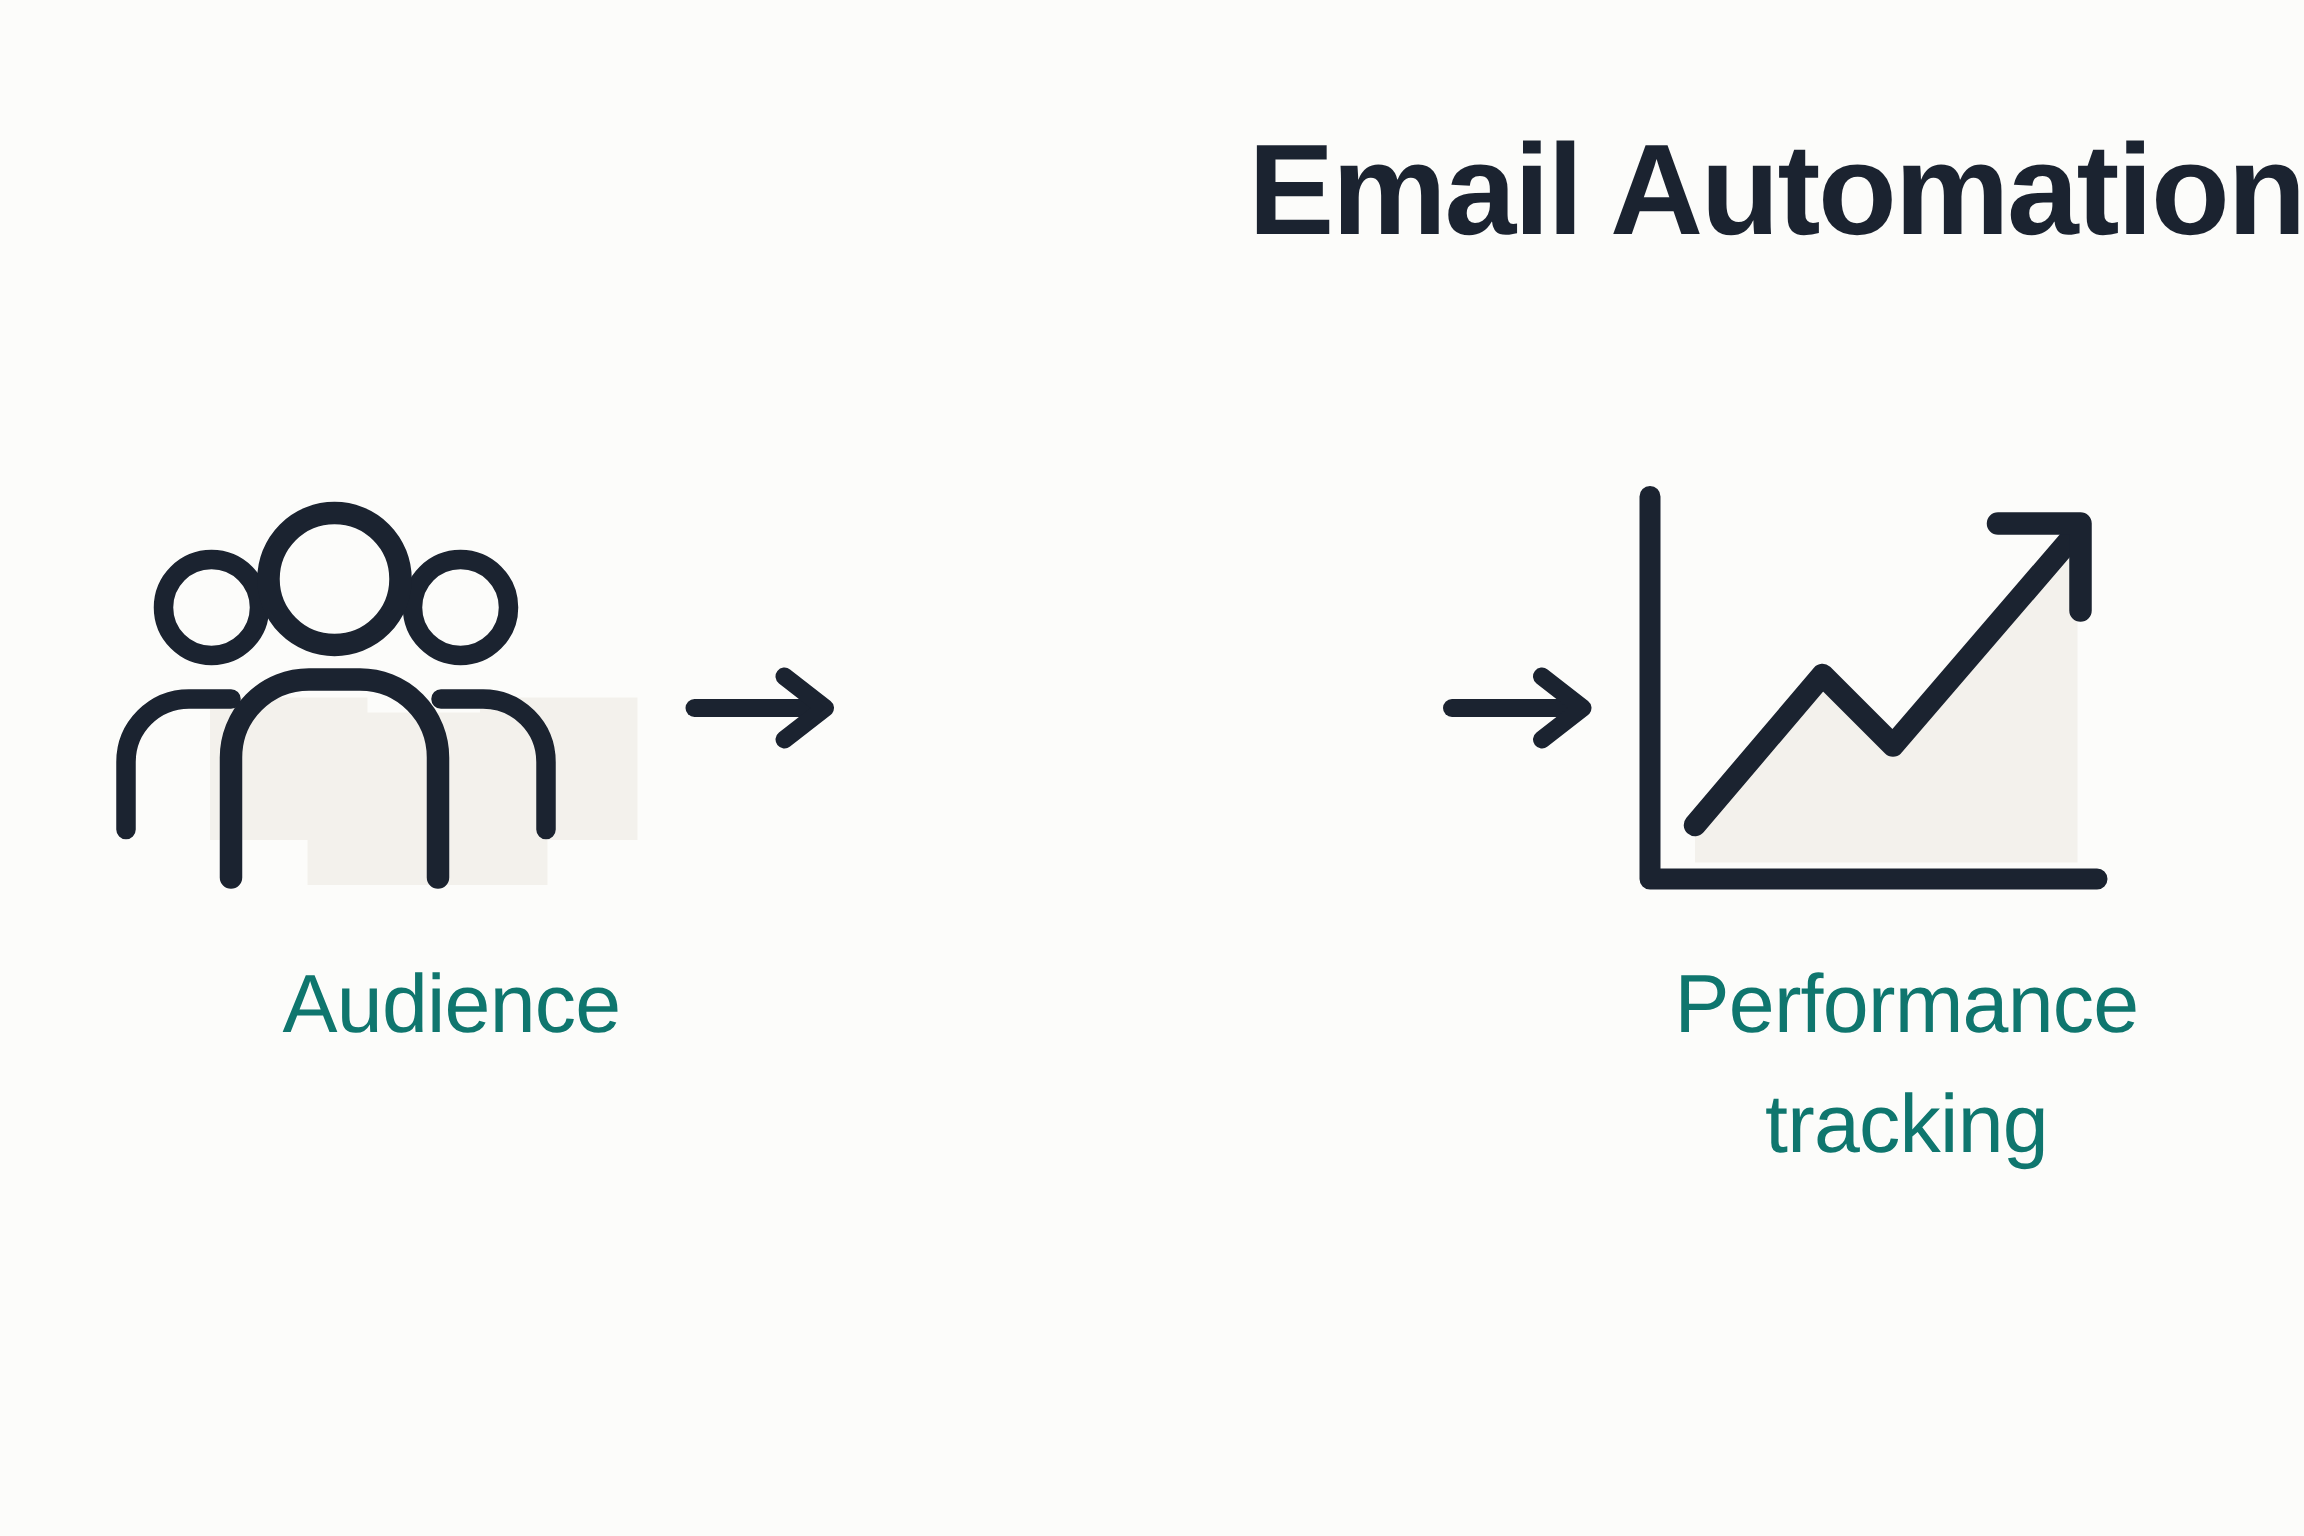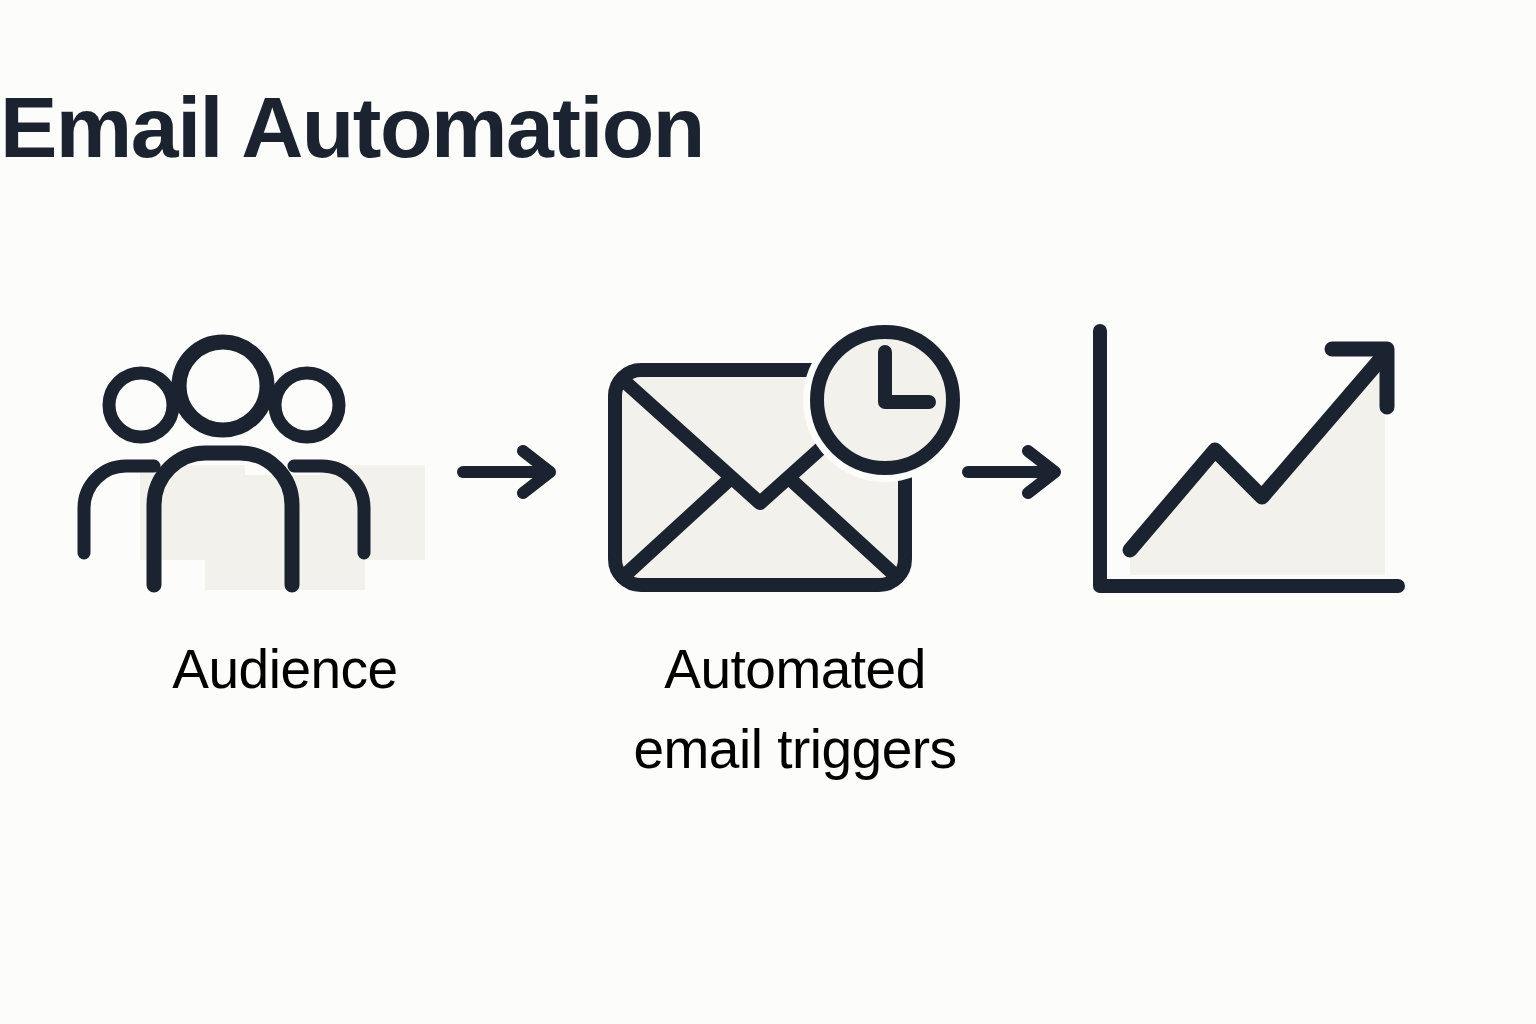--- a/index.html
+++ b/index.html
@@ -17,21 +17,21 @@
     position: relative;
     width: 1536px;
     height: 1024px;
     background: #FCFCFA;
   }
   .title {
     position: absolute;
     top: 82px;
     left: 0;
     width: 1536px;
-    text-align: left;
+    text-align: right;
     font-size: 86px;
     font-weight: 700;
     letter-spacing: -1.5px;
     color: #1B2330;
     line-height: 1.05;
     white-space: nowrap;
   }
   .steps {
     position: absolute;
     top: 300px;
@@ -55,26 +55,26 @@
   }
   .step-icon svg {
     display: block;
     position: absolute;
     top: 0;
     left: 0;
   }
   .step-label {
     position: absolute;
     top: 330px;
-    left: 0;
+    left: 16px;
     width: 420px;
     text-align: center;
     font-size: 55px;
     font-weight: 400;
-    color: #000000;
+    color: #0f766e;
     line-height: 1.45;
     letter-spacing: -0.5px;
   }
   .arrow {
     position: absolute;
     top: 140px;
   }
   .arrow-1 { left: 455px; }
   .arrow-2 { left: 960px; }
 </style>
@@ -103,57 +103,37 @@
 
           <circle cx="148" cy="86" r="44" fill="none" stroke="#1B2330" stroke-width="15"></circle>
           <path d="M79 285 v-80 a52 52 0 0 1 52 -52 h34 a52 52 0 0 1 52 52 v80" fill="none" stroke="#1B2330" stroke-width="15" stroke-linecap="round"></path>
         </svg>
       </div>
       <div class="step-label">
         <div>Audience</div>
       </div>
     </div>
 
-    <div class="step step-2">
-      <div class="step-icon">
-        <svg width="420" height="300" viewBox="0 0 420 300" xmlns="http://www.w3.org/2000/svg">
-
-          <rect x="30" y="70" width="290" height="215" rx="26" fill="#F3F1EC"></rect>
-
-          <rect x="30" y="70" width="290" height="215" rx="26" fill="none" stroke="#1B2330" stroke-width="14"></rect>
-
-          <path d="M38 80 L175 203 L312 80" fill="none" stroke="#1B2330" stroke-width="14" stroke-linecap="round" stroke-linejoin="round"></path>
-
-          <path d="M38 277 L146 178" fill="none" stroke="#1B2330" stroke-width="14" stroke-linecap="round"></path>
-          <path d="M312 277 L204 178" fill="none" stroke="#1B2330" stroke-width="14" stroke-linecap="round"></path>
-
-          <circle cx="300" cy="100" r="82" fill="#FCFCFA"></circle>
-          <circle cx="300" cy="100" r="68" fill="#F3F1EC" stroke="#1B2330" stroke-width="14"></circle>
-
-          <path d="M300 52 L300 102 L344 102" fill="none" stroke="#1B2330" stroke-width="14" stroke-linecap="round" stroke-linejoin="round"></path>
-        </svg>
-      </div>
-      <div class="step-label">
-        <div>Automated</div>
-        <div>email triggers</div>
-      </div>
-    </div>
 
     <div class="step step-3">
       <div class="step-icon">
         <svg width="420" height="300" viewBox="0 0 420 300" xmlns="http://www.w3.org/2000/svg">
 
           <path d="M85 275 L85 250 L170 150 L217 197 L340 54 L340 275 Z" fill="#F3F1EC"></path>
 
           <path d="M55 31 L55 286 L353 286" fill="none" stroke="#1B2330" stroke-width="14" stroke-linecap="round" stroke-linejoin="round"></path>
 
           <path d="M85 250 L170 150 L217 197 L340 54" fill="none" stroke="#1B2330" stroke-width="15" stroke-linecap="round" stroke-linejoin="round"></path>
 
           <path d="M287 49 L342 49 L342 107" fill="none" stroke="#1B2330" stroke-width="15" stroke-linecap="round" stroke-linejoin="round"></path>
         </svg>
+      </div>
+      <div class="step-label">
+        <div>Performance</div>
+        <div>tracking</div>
       </div>
     </div>
 
     <div class="arrow arrow-1">
       <svg width="110" height="60" viewBox="0 0 110 60" xmlns="http://www.w3.org/2000/svg">
         <path d="M8 32 L92 32" fill="none" stroke="#1B2330" stroke-width="12" stroke-linecap="round"></path>
         <path d="M68 11 L95 32 L68 53" fill="none" stroke="#1B2330" stroke-width="12" stroke-linecap="round" stroke-linejoin="round"></path>
       </svg>
     </div>
 

